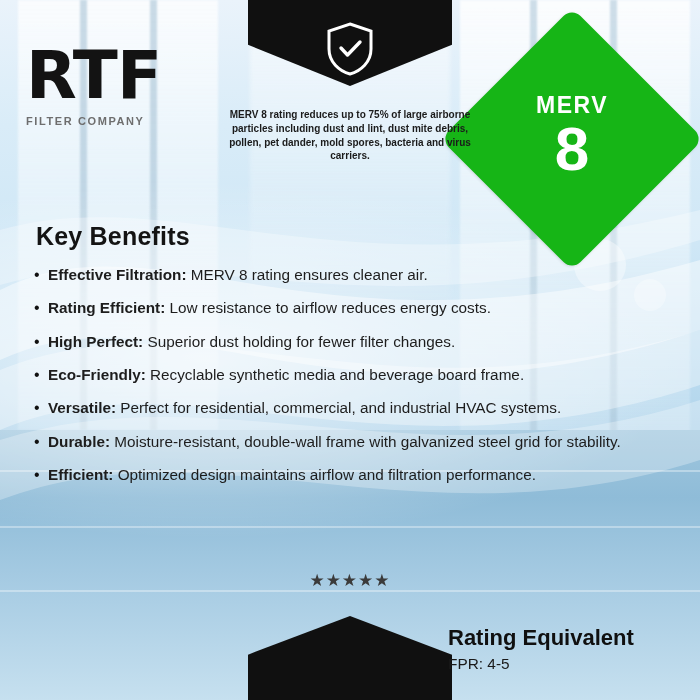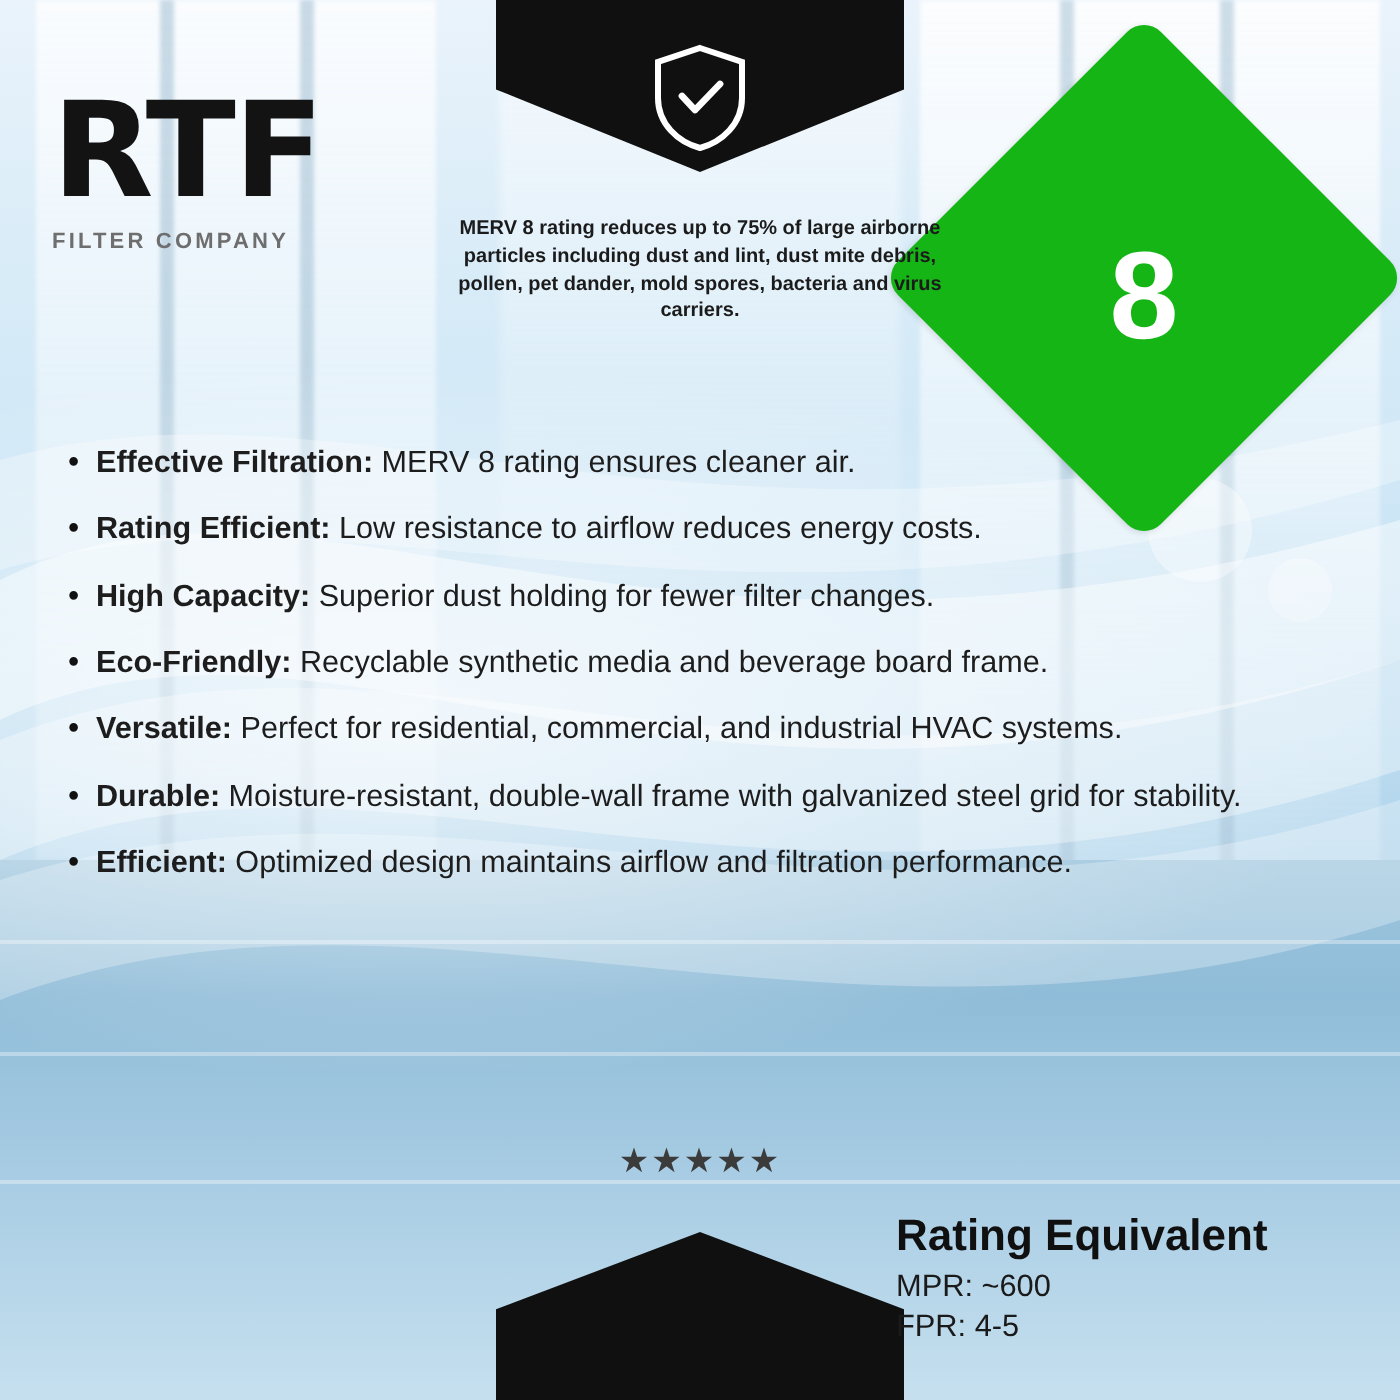--- a/index.html
+++ b/index.html
@@ -184,37 +184,39 @@
     </svg>
   </div>
   <div class="banner-text">MERV 8 rating reduces up to 75% of large airborne particles including dust and lint, dust mite debris, pollen, pet dander, mold spores, bacteria and virus carriers.</div>
 
   <div class="logo">
     <div class="logo-main">RTF</div>
     <div class="logo-sub">FILTER COMPANY</div>
   </div>
 
   <div class="merv-diamond"></div>
+  <div class="merv-label">MERV</div>
   <div class="merv-value">8</div>
 
   <div class="benefits">
+    <div class="benefits-title">Key Benefits</div>
 
     <div class="b-item">
       <span class="b-bullet">•</span>
       <span class="b-text"><b>Effective Filtration:</b><span> MERV 8 rating ensures cleaner air.</span></span>
     </div>
 
     <div class="b-item">
       <span class="b-bullet">•</span>
       <span class="b-text"><b>Rating Efficient:</b><span> Low resistance to airflow reduces energy costs.</span></span>
     </div>
 
     <div class="b-item">
       <span class="b-bullet">•</span>
-      <span class="b-text"><b>High Capacity:</b><span> Superior dust holding for fewer filter changes.</span></span>
+      <span class="b-text"><b>High Perfect:</b><span> Superior dust holding for fewer filter changes.</span></span>
     </div>
 
     <div class="b-item">
       <span class="b-bullet">•</span>
       <span class="b-text"><b>Eco-Friendly:</b><span> Recyclable synthetic media and beverage board frame.</span></span>
     </div>
 
     <div class="b-item">
       <span class="b-bullet">•</span>
       <span class="b-text"><b>Versatile:</b><span> Perfect for residential, commercial, and industrial HVAC systems.</span></span>
@@ -230,17 +232,16 @@
       <span class="b-text"><b>Efficient:</b><span> Optimized design maintains airflow and filtration performance.</span></span>
     </div>
   </div>
 
   <div class="stars">★★★★★</div>
 
   <div class="bottom-banner"></div>
 
   <div class="rating">
     <div class="rating-title">Rating Equivalent</div>
-    <div class="rating-line">MPR: ~600</div>
     <div class="rating-line">FPR: 4-5</div>
   </div>
 
 </div>
 
 </body></html>

